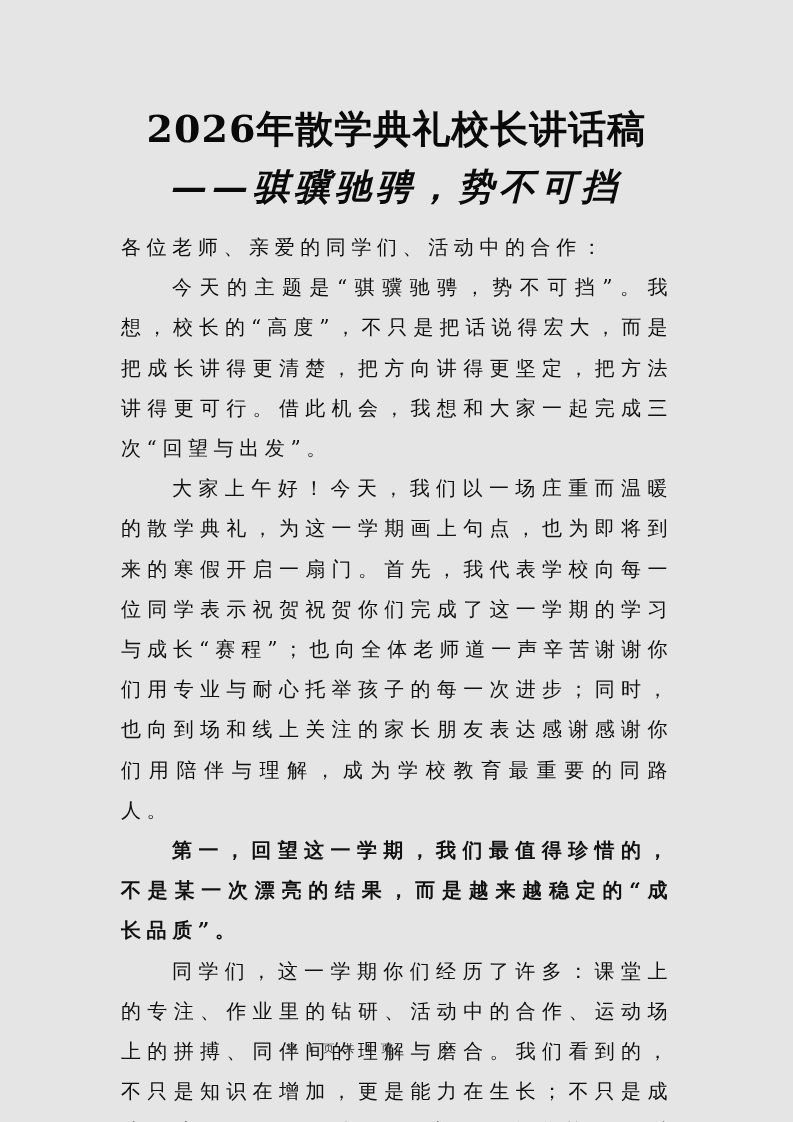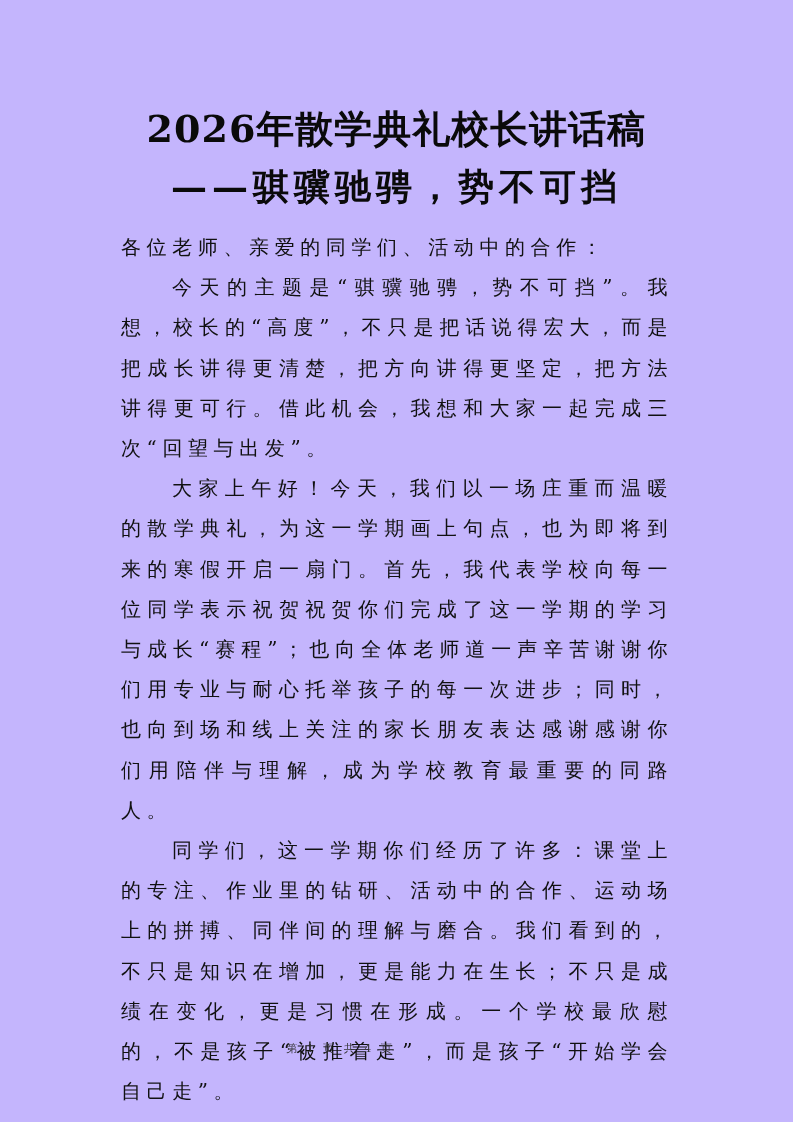--- a/index.html
+++ b/index.html
@@ -13,21 +13,21 @@
       position: relative;
       overflow: hidden;
       font-family: "DejaVu Serif", "Liberation Serif", serif;
       color: #111111;
     }
     .page {
       position: absolute;
       left: 0; top: 0;
       width: 793px;
       height: 1122px;
-      background: #c4b5fd;
+      background: #e5e5e5;
     }
     .title {
       position: absolute;
       left: 0;
       width: 793px;
       text-align: center;
       font-weight: bold;
       color: #0a0a0a;
       white-space: nowrap;
     }
@@ -35,20 +35,21 @@
       top: 106px;
       font-size: 38px;
       line-height: 46px;
       letter-spacing: 1px;
     }
     .title-sub {
       top: 163px;
       font-size: 36px;
       line-height: 46px;
       letter-spacing: 5px;
+      font-style: italic;
     }
     .body {
       position: absolute;
       left: 121px;
       top: 227px;
       width: 552px;
       font-size: 20px;
       line-height: 40.2px;
       letter-spacing: 5.6px;
       text-align: justify;
@@ -82,18 +83,19 @@
 
 <div class="page">
 
   <div class="title title-main">2026年散学典礼校长讲话稿</div>
   <div class="title title-sub">——骐骥驰骋，势不可挡</div>
 
   <div class="body">
     <p>各位老师、亲爱的同学们、活动中的合作：</p>
     <p class="indent">今天的主题是“骐骥驰骋，势不可挡”。我想，校长的“高度”，不只是把话说得宏大，而是把成长讲得更清楚，把方向讲得更坚定，把方法讲得更可行。借此机会，我想和大家一起完成三次“回望与出发”。</p>
     <p class="indent">大家上午好！今天，我们以一场庄重而温暖的散学典礼，为这一学期画上句点，也为即将到来的寒假开启一扇门。首先，我代表学校向每一位同学表示祝贺祝贺你们完成了这一学期的学习与成长“赛程”；也向全体老师道一声辛苦谢谢你们用专业与耐心托举孩子的每一次进步；同时，也向到场和线上关注的家长朋友表达感谢感谢你们用陪伴与理解，成为学校教育最重要的同路人。</p>
+    <p class="indent bold">第一，回望这一学期，我们最值得珍惜的，不是某一次漂亮的结果，而是越来越稳定的“成长品质”。</p>
     <p class="indent">同学们，这一学期你们经历了许多：课堂上的专注、作业里的钻研、活动中的合作、运动场上的拼搏、同伴间的理解与磨合。我们看到的，不只是知识在增加，更是能力在生长；不只是成绩在变化，更是习惯在形成。一个学校最欣慰的，不是孩子“被推着走”，而是孩子“开始学会自己走”。</p>
   </div>
 
   <div class="footer">第 1 页 共 4 页</div>
 
 </div>
 
 </body></html>

